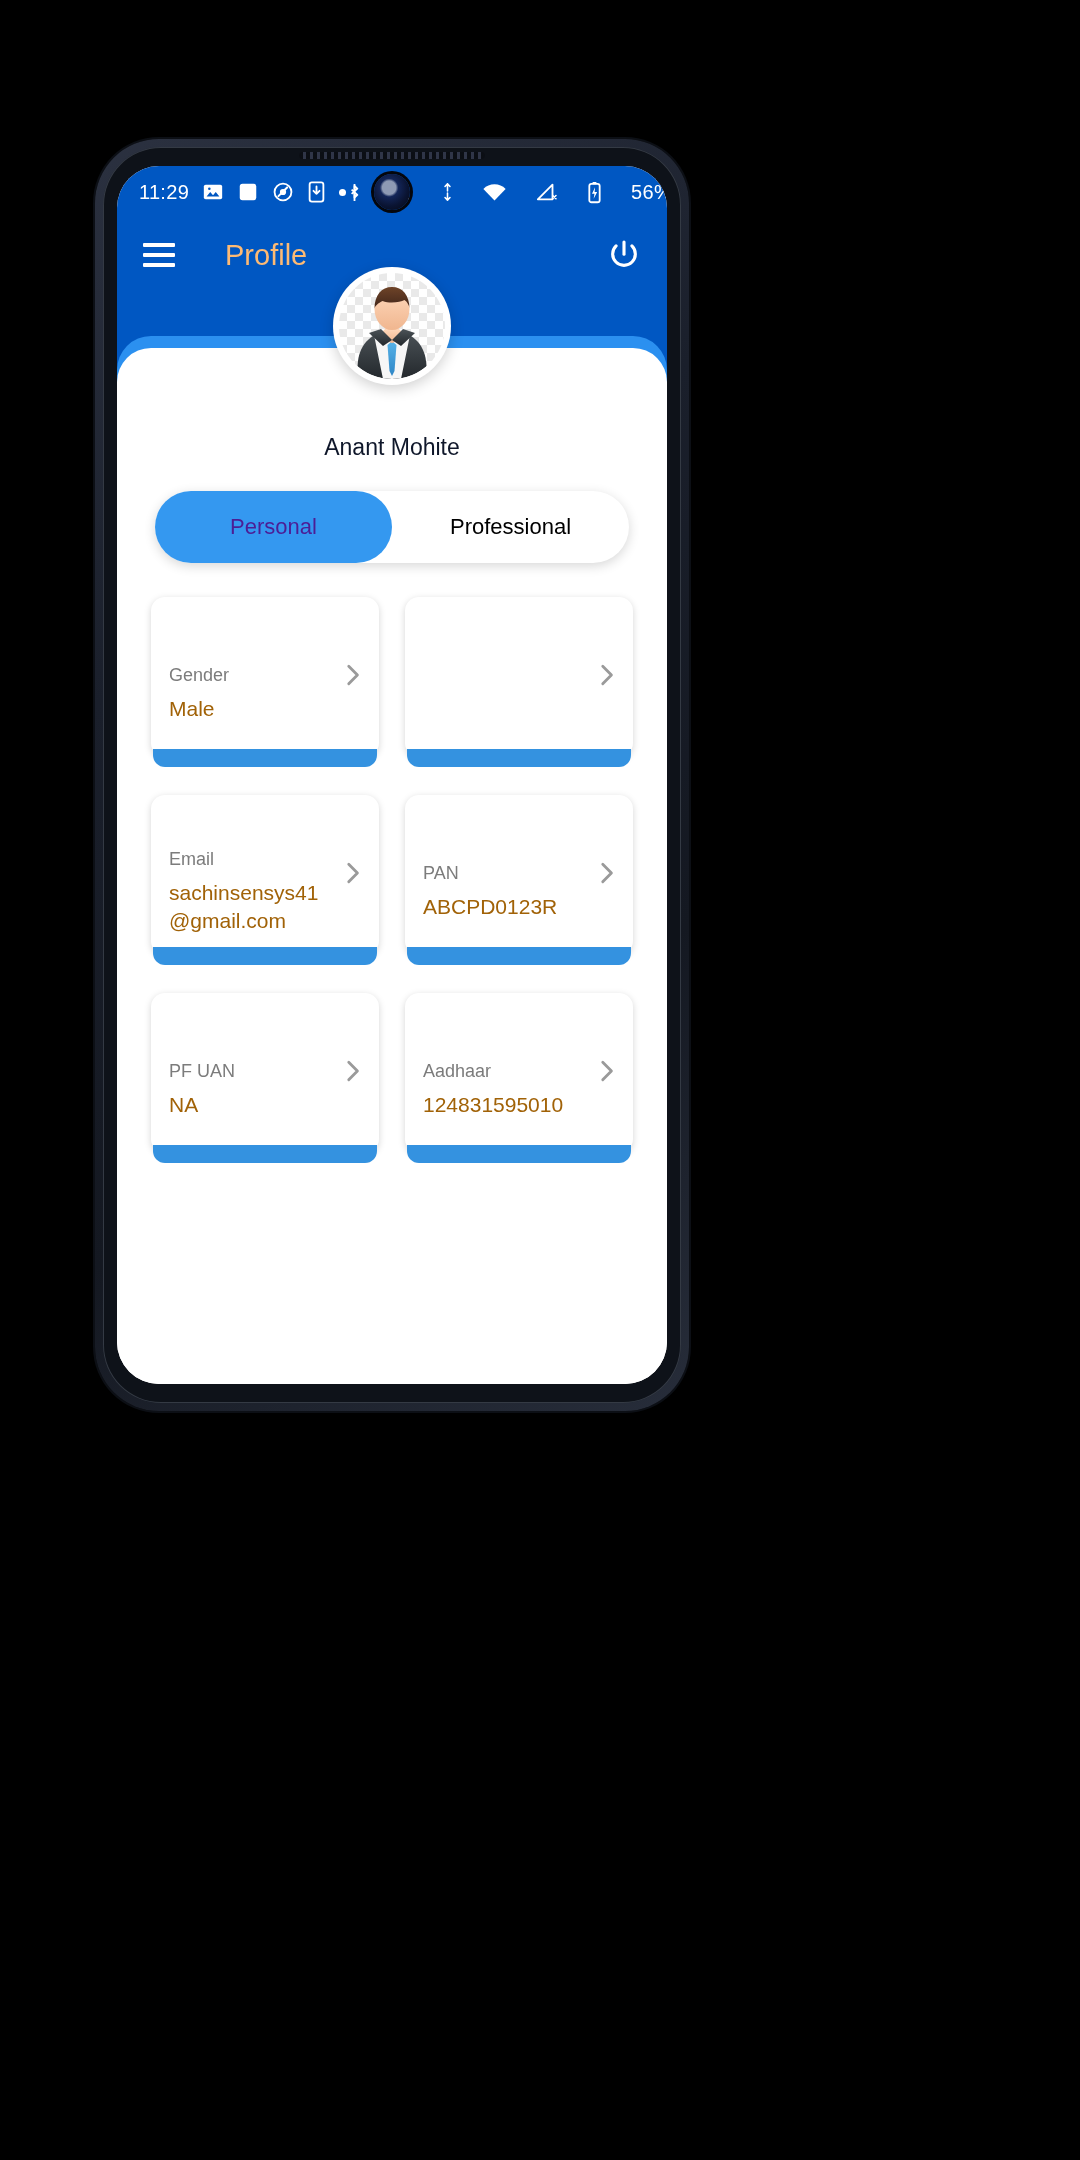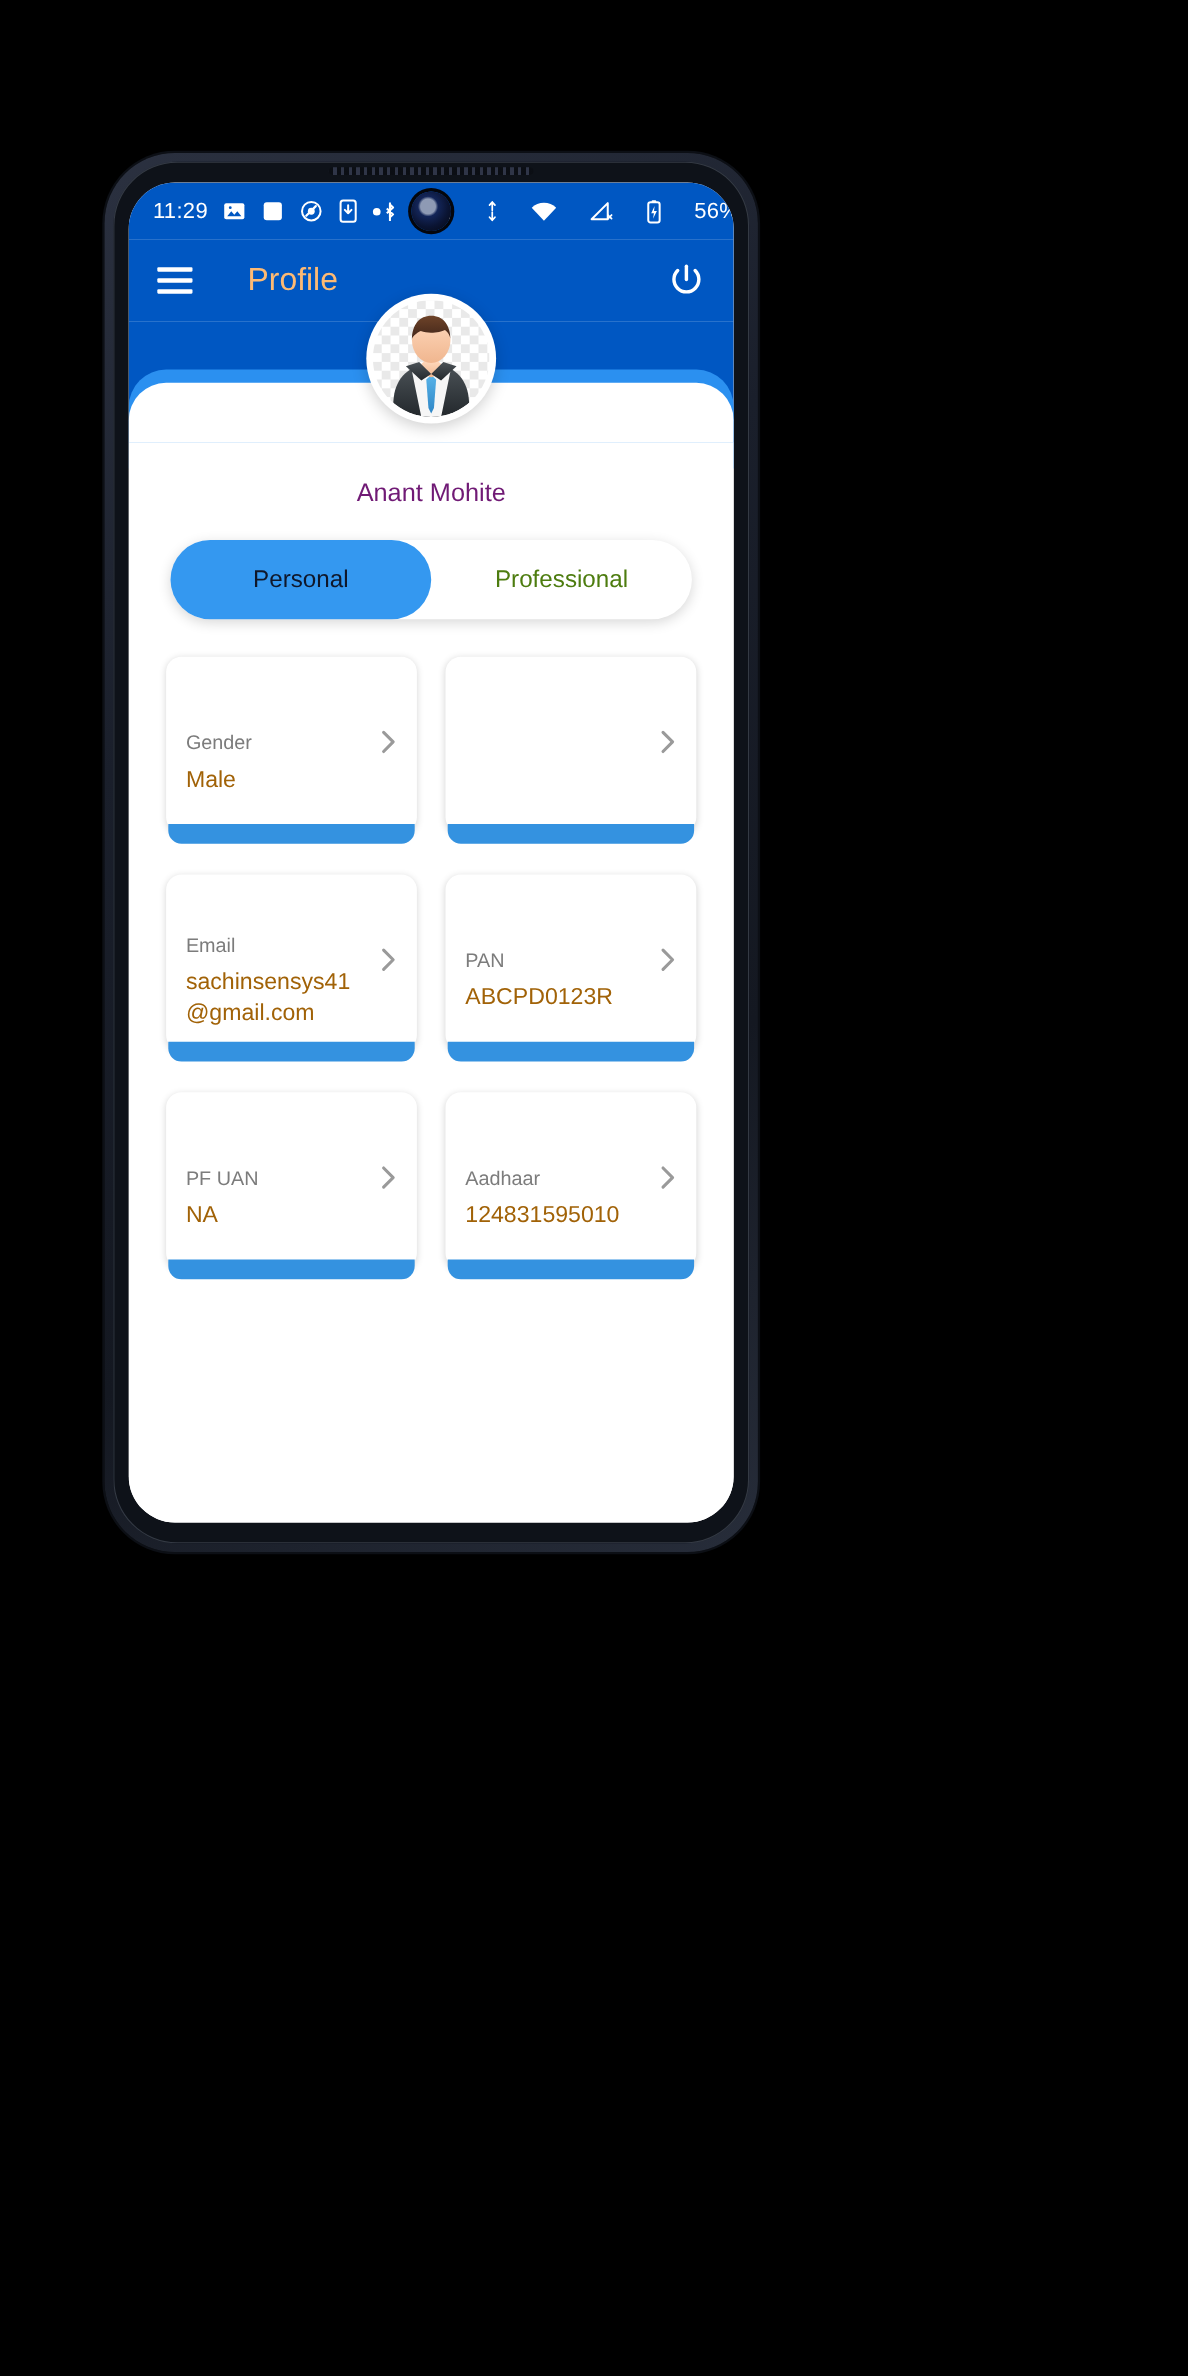--- a/index.html
+++ b/index.html
@@ -92,36 +92,36 @@
   .avatar{
     width:100%; height:100%; border-radius:50%; overflow:hidden;
     background:
       repeating-conic-gradient(#e9e9e9 0 25%, #ffffff 0 50%) 0 0/16px 16px;
     display:flex; align-items:flex-end; justify-content:center;
     position:relative;
   }
   .avatar svg{ position:absolute; left:0; top:0; }
   .user-name{
     text-align:center; padding-top:32px;
-    font-size:23px; color:#701a75;
+    font-size:23px; color:#0f172a;
   }
 
   
   .tabs{
     margin:30px 38px 0 38px; height:72px; background:#fff;
     border-radius:40px; display:flex; align-items:center;
     box-shadow:0 3px 12px rgba(0,0,0,.16);
     position:relative;
   }
   .tab{
     flex:1; height:100%; display:flex; align-items:center; justify-content:center;
     font-size:22px; border-radius:40px; cursor:pointer;
   }
-  .tab.active{ background:#3498f0; color:#0f172a; }
-  .tab.inactive{ color:#4d7c0f; }
+  .tab.active{ background:#3498f0; color:#4c1d95; }
+  .tab.inactive{ color:#000000; }
 
   
   .grid{
     margin:34px 34px 0 34px;
     display:grid; grid-template-columns:1fr 1fr;
     column-gap:26px; row-gap:38px;
   }
   .card{
     position:relative; height:160px;
     background:#fff; border-radius:14px;

